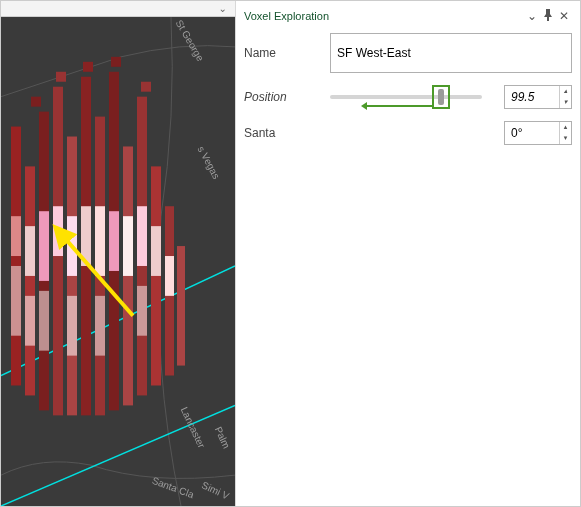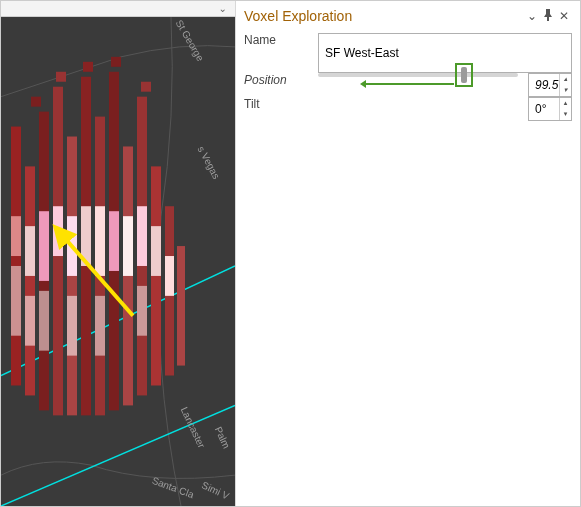--- a/index.html
+++ b/index.html
@@ -46,36 +46,38 @@
     padding: 4px 8px 8px 8px;
     position: relative;
   }
   .panel-header {
     display: flex;
     align-items: center;
     height: 22px;
     margin-bottom: 6px;
   }
   .panel-title {
-    font-size: 14px;
+    font-size: 11px;
     font-weight: 400;
-    color: #a16207;
+    color: #14532d;
     flex: 1;
   }
   .panel-ctrl {
     width: 16px;
     text-align: center;
     color: #555;
     cursor: pointer;
     font-size: 12px;
   }
   .row {
     display: flex;
-    align-items: flex-start;
+    align-items: center;
+    margin-bottom: 12px;
     min-height: 24px;
+    gap: 12px;
   }
   .row-label {
     width: 74px;
     color: #444;
     font-size: 12px;
   }
   .text-input {
     flex: 1;
     height: 40px;
     border: 1px solid #b0b0b0;
@@ -116,21 +118,21 @@
     background: #4c9a2a;
   }
   .arrow-left::before {
     content: "";
     position: absolute;
     left: -6px; top: -3px;
     border: 4px solid transparent;
     border-right: 6px solid #4c9a2a;
   }
   .spinner {
-    width: 44px;
+    width: 68px;
     height: 24px;
     border: 1px solid #b0b0b0;
     background: #fff;
     position: relative;
     display: flex;
     align-items: center;
     padding: 0 14px 0 6px;
     font-size: 12px;
   }
   .spinner .arrows {
@@ -291,21 +293,21 @@
         <span>99.5</span>
         <div class="arrows">
           <div>▴</div>
           <div>▾</div>
         </div>
       </div>
     </div>
 
 
     <div class="row">
-      <div class="row-label">Tilt</div>
+      <div class="row-label">Santa</div>
       <div class="spacer-slot"></div>
       <div class="spinner">
         <span>0°</span>
         <div class="arrows">
           <div>▴</div>
           <div>▾</div>
         </div>
       </div>
     </div>
 

